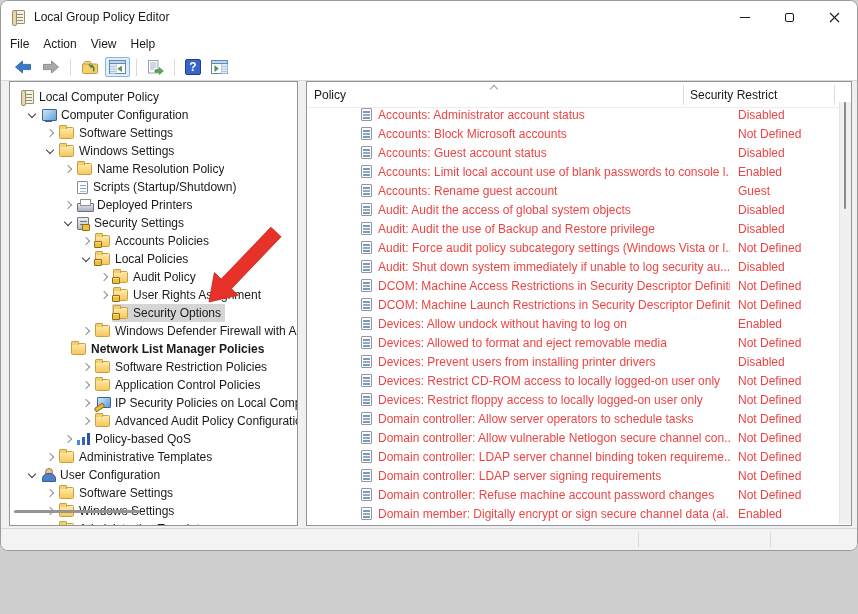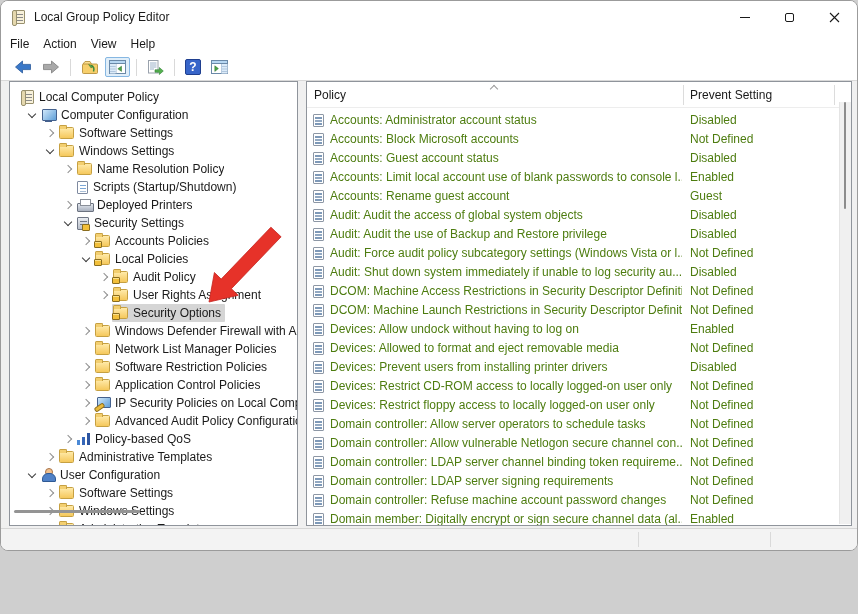--- a/index.html
+++ b/index.html
@@ -95,21 +95,21 @@
 
   
   .lheader { display:flex; height:26px; align-items:center; font-size:12px; color:#1a1a1a;
       border-bottom:1px solid #ededed; position:relative; }
   .hcell1 { width:377px; padding-left:7px; border-right:1px solid #dcdcdc; height:20px; display:flex; align-items:center; }
   .hcell2 { width:151px; padding-left:6px; border-right:1px solid #dcdcdc; height:20px; display:flex; align-items:center; }
   .sort-chev { position:absolute; left:184px; top:2px; width:6px; height:6px; }
   .sort-chev::before { content:""; position:absolute; left:0; top:2px; width:5px; height:5px;
       border-left:1.2px solid #9a9a9a; border-top:1.2px solid #9a9a9a; transform:rotate(45deg); }
   .lrows { overflow:hidden; position:absolute; top:26px; left:0; right:12px; bottom:0; }
-  .lrow { display:flex; align-items:flex-end; height:19px; font-size:12px; color:#4d7c0f; white-space:nowrap; }
+  .lrow { display:flex; align-items:flex-start; height:19px; font-size:12px; color:#ef4444; white-space:nowrap;padding-left:48px; }
   .doc-icon { flex:0 0 11px; width:11px; height:13px; margin-left:6px; background:#fff;
       border:1px solid #8d97a5; border-radius:1px; position:relative; }
   .doc-icon::before { content:""; position:absolute; left:1px; top:2px; width:7px; height:1.5px;
       background:#7e99b8; box-shadow:0 3px 0 #93a9c2,0 6px 0 #7e99b8; }
   .lpol { margin-left:6px; flex:0 0 352px; overflow:hidden; }
   .lset { padding-left:8px; flex:1; overflow:hidden; }
   .sliver { height:9px; overflow:hidden; }
 
   .v-track { position:absolute; right:0; top:20px; bottom:1px; width:12px; background:#f0f0f0;
       border-left:1px solid #e4e4e4; }
@@ -303,21 +303,21 @@
       <span class="tlabel">Security Options</span>
     </span>
   </div>
           <div class="trow" style="padding-left: 68px;">
     <span class="chev collapsed"></span>
     <span class="tbody">
       <span class="ticon icon-folder"></span>
       <span class="tlabel">Windows Defender Firewall with Adv</span>
     </span>
   </div>
-          <div class="trow" style="padding-left: 84px;">
+          <div class="trow" style="padding-left: 60px; font-weight: bold;">
 
     <span class="tbody">
       <span class="ticon icon-folder"></span>
       <span class="tlabel">Network List Manager Policies</span>
     </span>
   </div>
           <div class="trow" style="padding-left: 68px;">
     <span class="chev collapsed"></span>
     <span class="tbody">
       <span class="ticon icon-folder"></span>
@@ -390,21 +390,21 @@
         </div>
       <div class="tree-hscroll"></div>
     </div>
 
     <div class="list-panel">
       <div class="lheader">
         <div class="hcell1">
           <span>Policy</span>
         </div>
         <div class="hcell2">
-          <span>Prevent Setting</span>
+          <span>Security Restrict</span>
         </div>
         <div class="sort-chev"></div>
       </div>
       <div class="lrows">
         <div>
             <div class="lrow">
     <span class="doc-icon"></span>
     <span class="lpol">Accounts: Administrator account status</span>
     <span class="lset">Disabled</span>
   </div>

